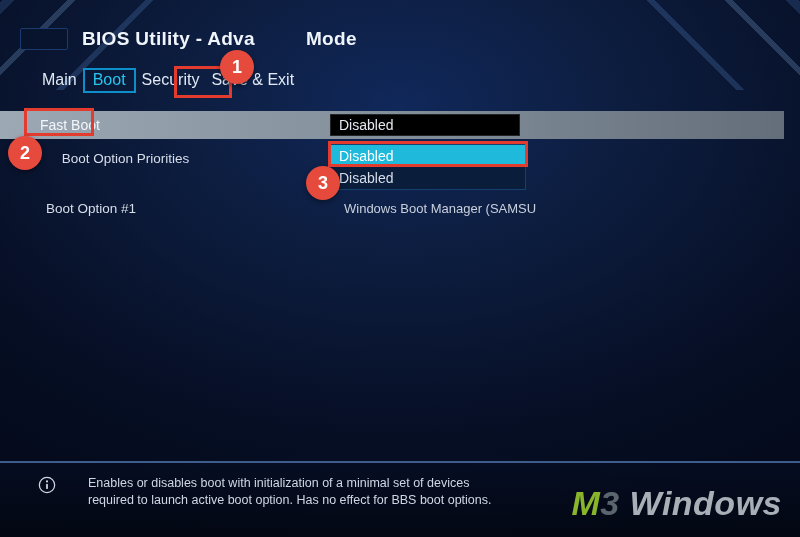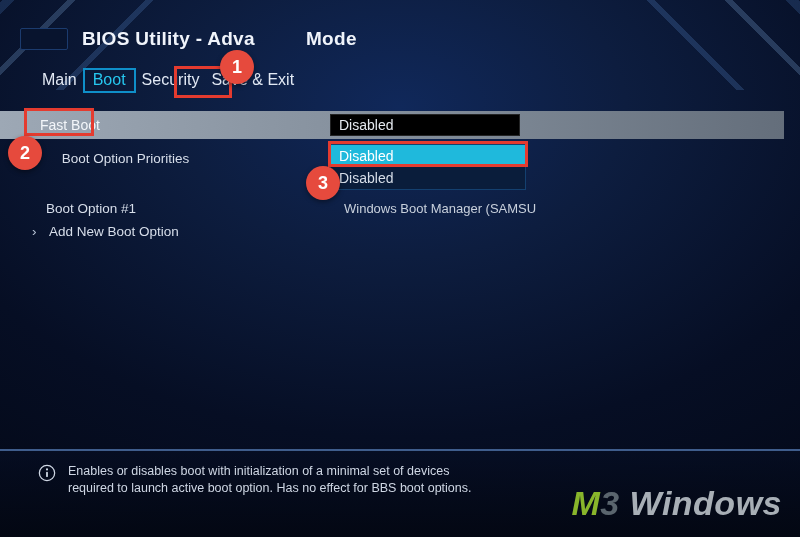--- a/index.html
+++ b/index.html
@@ -178,27 +178,28 @@
     justify-content: center;
     box-shadow: 0 2px 5px rgba(0,0,0,.4);
     z-index: 6;
     pointer-events: none;
   }
 
   
   .footer {
     position: absolute;
     left: 0; right: 0; bottom: 0;
-    height: 88px;
+    height: 76px;
     border-top: 2px solid #3f5d8c;
     padding: 12px 20px 0 38px;
     display: flex;
     align-items: flex-start;
     background: linear-gradient(to top, rgba(3,7,18,.9), rgba(6,14,36,.6));
     z-index: 2;
+    gap: 20px;
   }
   .info-icon {
     flex: 0 0 20px;
     height: 20px;
     margin-right: 10px;
     margin-top: 1px;
   }
   .info-icon svg { display:block; }
   .footer-text {
     flex: 1 1 auto;
@@ -248,23 +249,20 @@
     <div class="value">Disabled</div>
   </div>
 
   <div class="list">
     <div class="item">
       <span style="margin-left:12px">Boot Option Priorities</span>
     </div>
     <div class="item plain boot1-row">
       <span class="lbl">Boot Option #1</span>
       <span class="val">Windows Boot Manager (SAMSU</span>
-    </div>
-    <div class="item">
-      <span>Add New Boot Option</span>
     </div>
   </div>
 </div>
 
 <div class="dropdown">
   <div class="opt sel">Disabled</div>
   <div class="opt">Disabled</div>
 </div>
 
 <div class="redbox" style="left:174px; top:66px; width:58px; height:32px;"></div>

